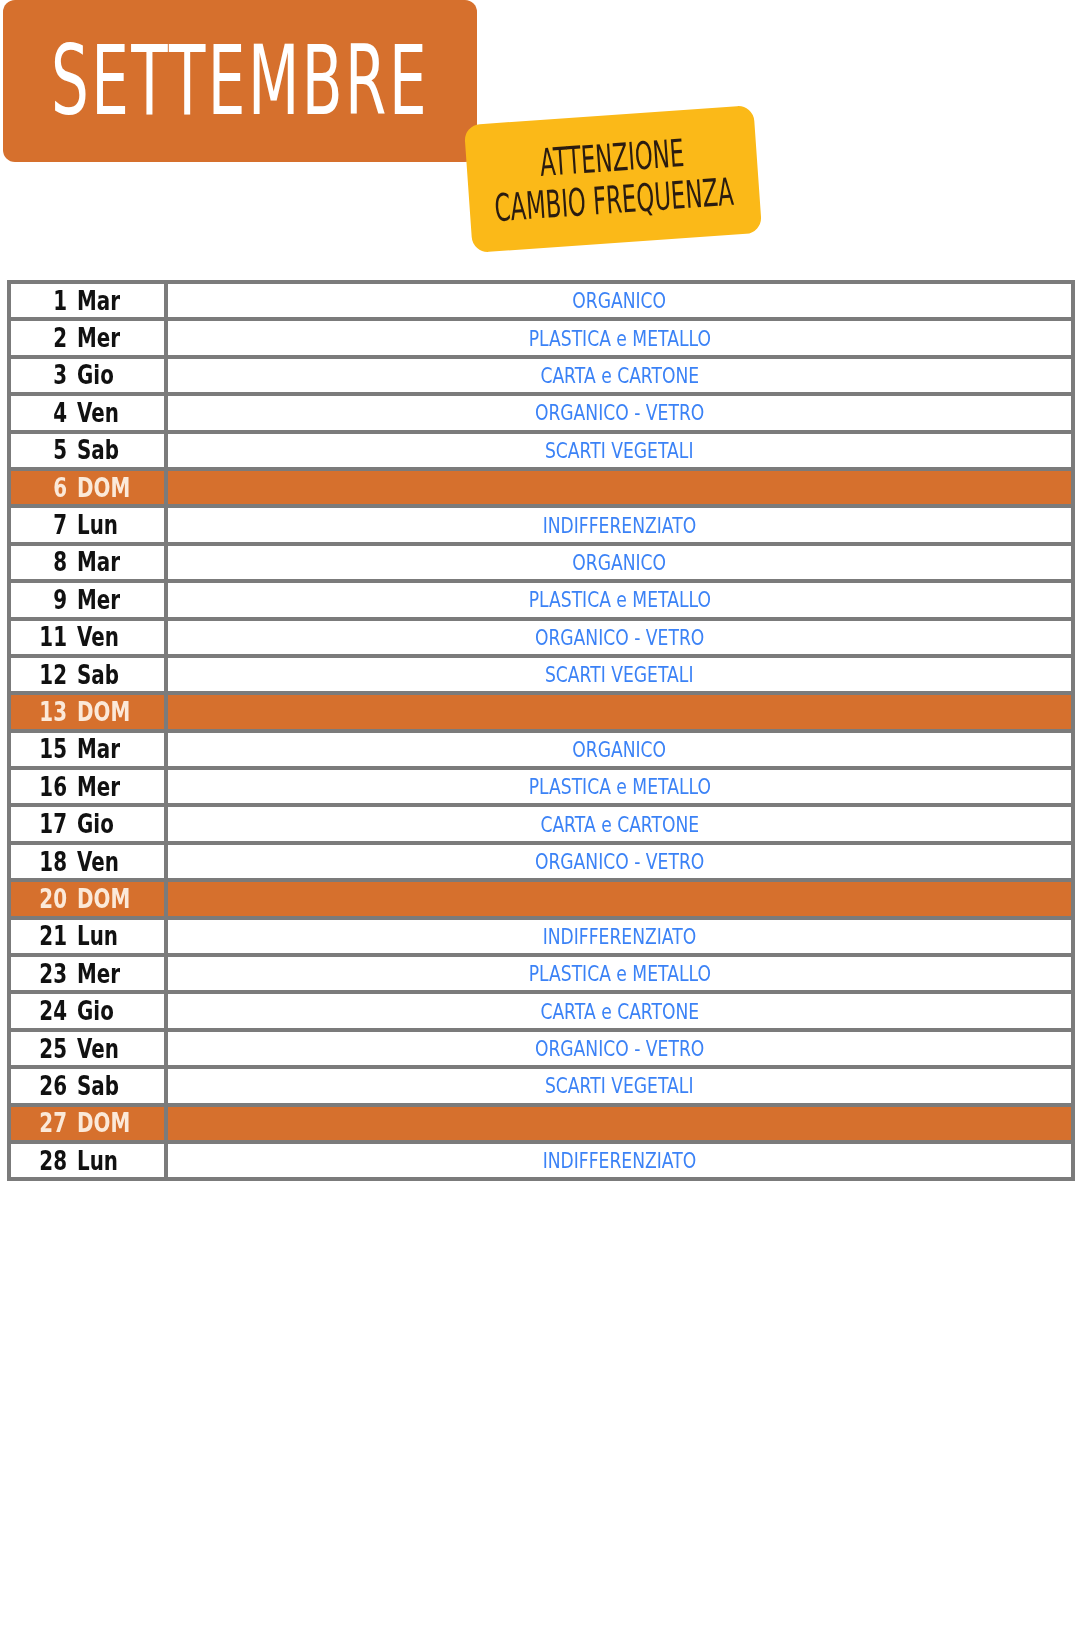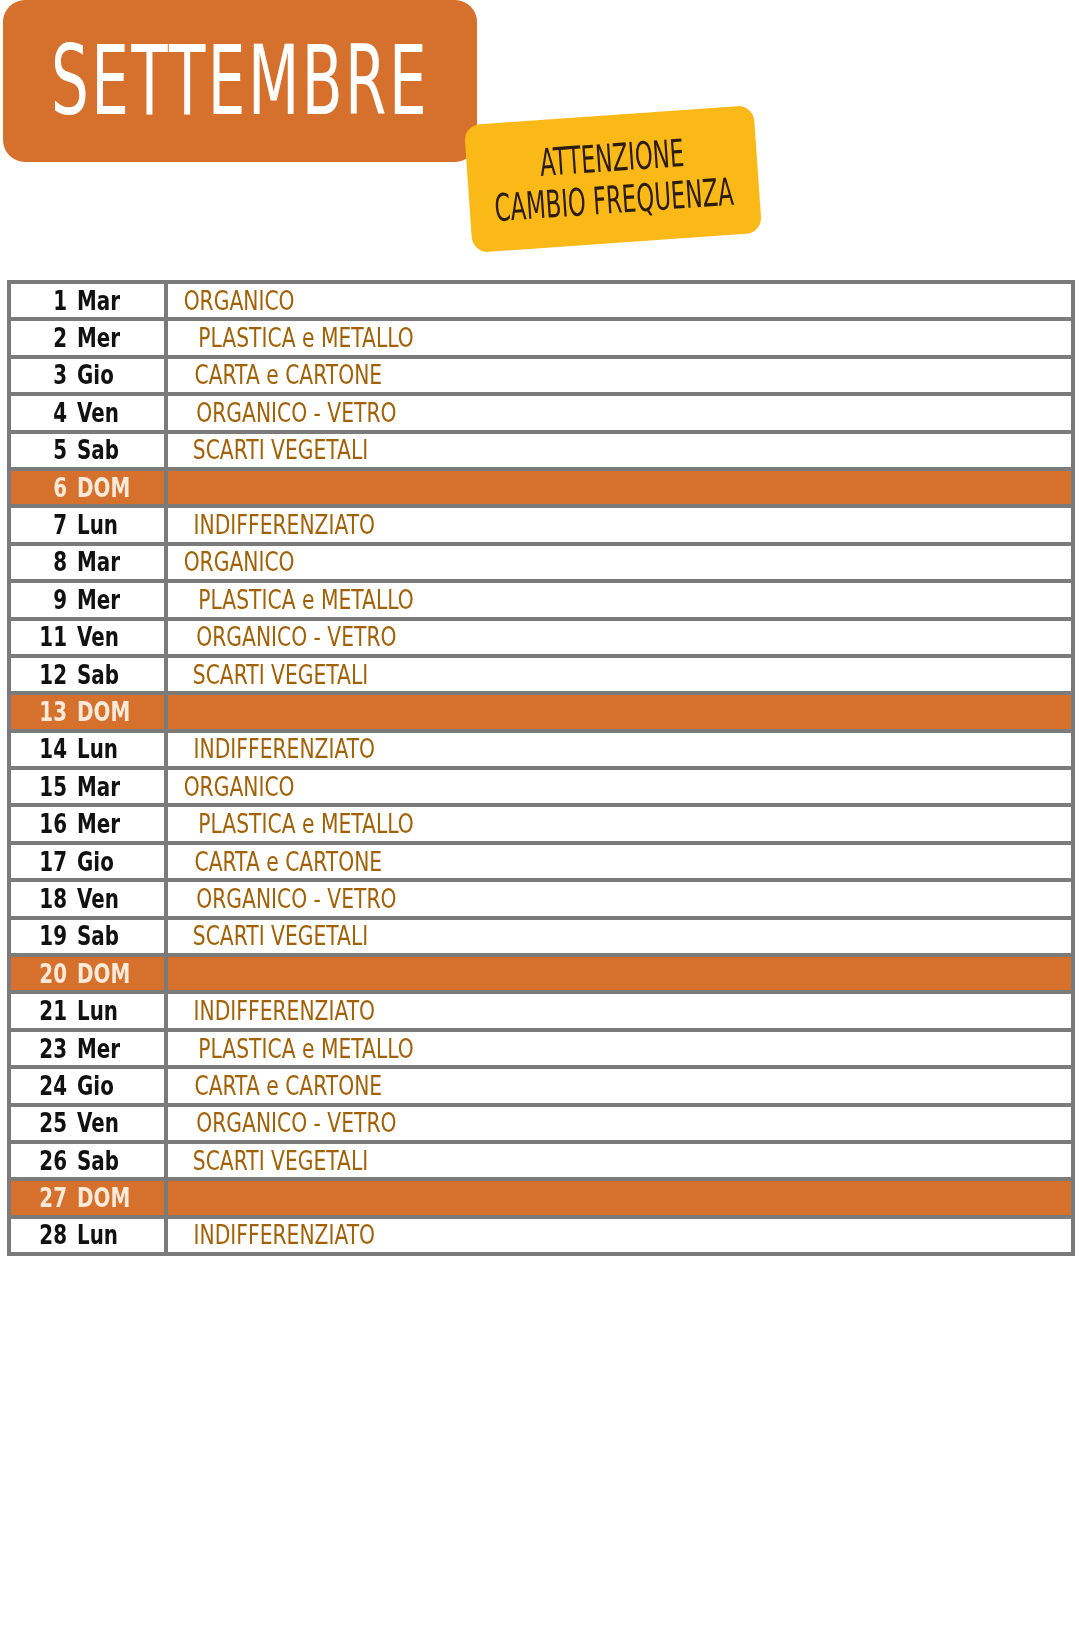--- a/index.html
+++ b/index.html
@@ -1,20 +1,20 @@
 <!DOCTYPE html>
 <html><head>
 <meta charset="utf-8">
 <style>
   html, body { margin: 0; padding: 0; background: #ffffff; }
   body { width: 1077px; height: 1646px; position: relative; overflow: hidden; font-family: "Liberation Sans", sans-serif; }
 
   .title-box {
     position: absolute; left: 3px; top: 0; width: 474px; height: 162px;
-    background: #d6702d; border-radius: 22px;
+    background: #d6702d; border-radius: 12px;
     display: flex; align-items: center; justify-content: center;
   }
   .title-text {
     color: #ffffff; font-family: "DejaVu Sans", sans-serif; font-weight: normal;
     font-size: 96px; letter-spacing: 4px; transform: scaleX(0.62); white-space: nowrap;
     text-transform: uppercase; line-height: 1;
   }
   .notice-box {
     position: absolute; left: 468px; top: 115px; width: 290px; height: 128px;
     background: #fbb918; border-radius: 16px; transform: rotate(-4deg);
@@ -34,21 +34,21 @@
   }
   .col-day { width: 157px; }
   .day-cell {
     font-family: "DejaVu Sans Condensed", "DejaVu Sans", sans-serif; font-weight: bold;
     font-size: 26px; color: #111111; white-space: nowrap;
   }
   .day-inner { display: flex; align-items: center; height: 100%; }
   .day-num { display: inline-block; width: 56px; text-align: right; transform: scaleX(0.85); transform-origin: right center; }
   .day-name { display: inline-block; margin-left: 10px; transform: scaleX(0.85); transform-origin: left center; }
   .waste-cell {
-    text-align: left; font-family: "DejaVu Sans", sans-serif; font-size: 26px; color: #a16207;
+    text-align: center; font-family: "DejaVu Sans", sans-serif; font-size: 22px; color: #3b82f6;
   }
   .waste-text { display: inline-block; transform: scaleX(0.78); white-space: nowrap; }
   .sunday td { background: #d6702d; }
   .sunday .day-cell { color: #fbe9d9; }
 </style>
 </head>
 <body>
 
 <div class="title-box">
   <span class="title-text">Settembre</span>
@@ -169,29 +169,20 @@
           <div class="day-inner">
             <span class="day-num">13</span>
             <span class="day-name">DOM</span>
           </div>
         </td>
         <td class="waste-cell"><span class="waste-text"></span></td>
       </tr>
       <tr>
         <td class="day-cell">
           <div class="day-inner">
-            <span class="day-num">14</span>
-            <span class="day-name">Lun</span>
-          </div>
-        </td>
-        <td class="waste-cell"><span class="waste-text">INDIFFERENZIATO</span></td>
-      </tr>
-      <tr>
-        <td class="day-cell">
-          <div class="day-inner">
             <span class="day-num">15</span>
             <span class="day-name">Mar</span>
           </div>
         </td>
         <td class="waste-cell"><span class="waste-text">ORGANICO</span></td>
       </tr>
       <tr>
         <td class="day-cell">
           <div class="day-inner">
             <span class="day-num">16</span>
@@ -211,29 +202,20 @@
       </tr>
       <tr>
         <td class="day-cell">
           <div class="day-inner">
             <span class="day-num">18</span>
             <span class="day-name">Ven</span>
           </div>
         </td>
         <td class="waste-cell"><span class="waste-text">ORGANICO - VETRO</span></td>
       </tr>
-      <tr>
-        <td class="day-cell">
-          <div class="day-inner">
-            <span class="day-num">19</span>
-            <span class="day-name">Sab</span>
-          </div>
-        </td>
-        <td class="waste-cell"><span class="waste-text">SCARTI VEGETALI</span></td>
-      </tr>
       <tr class="sunday">
         <td class="day-cell">
           <div class="day-inner">
             <span class="day-num">20</span>
             <span class="day-name">DOM</span>
           </div>
         </td>
         <td class="waste-cell"><span class="waste-text"></span></td>
       </tr>
       <tr>

